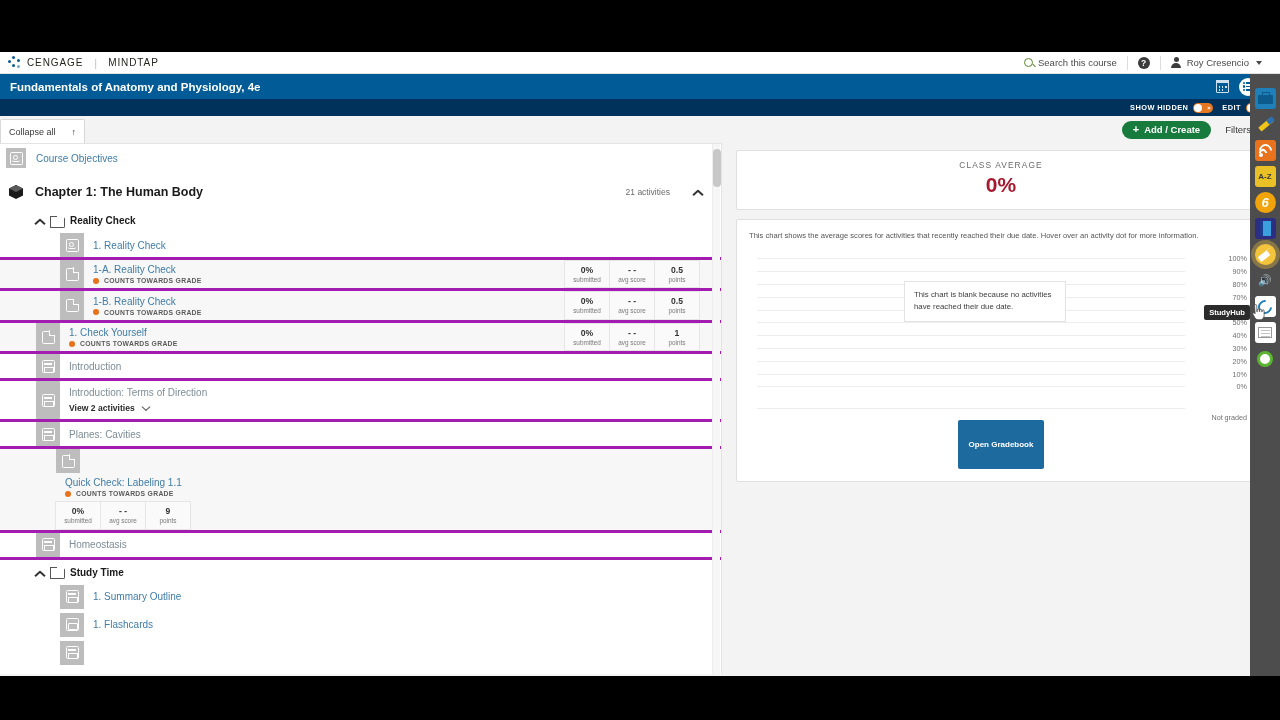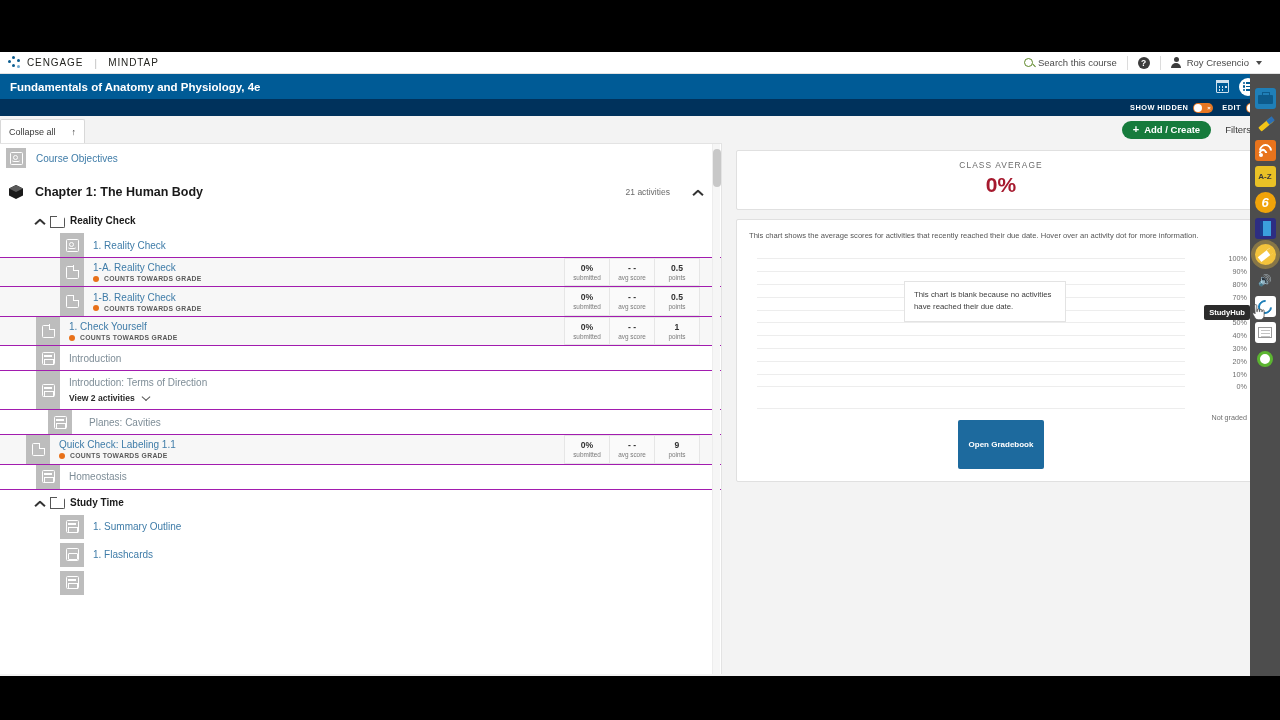--- a/index.html
+++ b/index.html
@@ -206,21 +206,21 @@
     content: ""; position: absolute; left: 0; top: 1px; width: 13px; height: 9px;
     border: 1.3px solid #555; border-radius: 0 2px 2px 0;
     border-top-color: transparent;
   }
   .folder-ic::after {
     content: ""; position: absolute; left: 0; top: 0px; width: 6px; height: 2.5px;
     border-top: 1.3px solid #555; border-left: 1.3px solid #555;
   }
 
   .act-row {
-    display: flex; align-items: stretch; border-bottom: 1px solid #a21caf;
+    display: flex; align-items: stretch; border-bottom: 3px solid #a21caf;
   }
   .act-row.shaded { background: #f7f7f7; }
   .act-tile {
     width: 24px; min-height: 24px; background: #bdbdbd;
     display: flex; align-items: center; justify-content: center; flex: 0 0 24px;
   }
   .tile-inner {
     width: 13px; height: 13px; border: 1.3px solid #fff; border-radius: 1.5px;
     position: relative; background: transparent;
   }
@@ -630,30 +630,30 @@
             </div>
           <div class="act-body">
             <span class="act-title muted">Introduction: Terms of Direction</span>
             <span class="view-more">
               <span>View 2 activities</span>
               <span class="chev-dn"></span>
             </span>
           </div>
         </div>
 
-        <div class="act-row" style="padding-left:48px;gap:8px;">
+        <div class="act-row" style="padding-left:36px;">
           <div class="act-tile">
               <div class="tile-inner tile-slide"></div>
             </div>
           <div class="act-body">
             <span class="act-title muted">Planes: Cavities</span>
           </div>
         </div>
 
-        <div class="act-row shaded" style="padding-left:26px;">
+        <div class="act-row shaded" style="padding-left:56px;flex-direction:column;">
           <div class="act-tile">
               <div class="tile-inner tile-doc"></div>
             </div>
           <div class="act-body">
             <span class="act-title">Quick Check: Labeling 1.1</span>
             <span class="act-grade">
               <span class="grade-dot"></span>
               <span>COUNTS TOWARDS GRADE</span>
             </span>
           </div>

